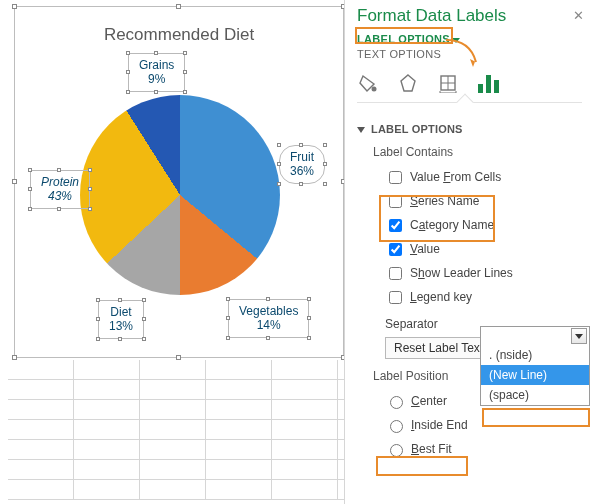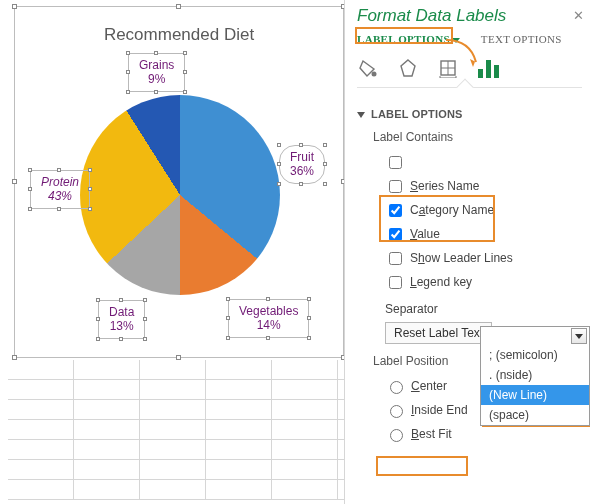--- a/index.html
+++ b/index.html
@@ -70,21 +70,21 @@
       var(--c-dairy) 180deg 226.8deg,
       var(--c-protein) 226.8deg 327.6deg,
       var(--c-grains) 327.6deg 360deg
     );
   }
 
   .dlabel {
     position: absolute;
     padding: 4px 10px 5px 10px;
     font-size: 12px;
-    color: #701a75;
+    color: #0c4a6e;
     text-align: center;
     line-height: 14px;
     white-space: nowrap;
   }
   .dlabel.sel { border: 1px solid #b9b9b9; background: rgba(255,255,255,0); }
   .dlabel .h {
     position: absolute; width:4px; height:4px; border:1px solid #888; background:#fff;
   }
   .dlabel .h.tl{left:-3px;top:-3px;} .dlabel .h.tr{right:-3px;top:-3px;}
   .dlabel .h.bl{left:-3px;bottom:-3px;} .dlabel .h.br{right:-3px;bottom:-3px;}
@@ -98,29 +98,27 @@
     left: 344px; top: 0;
     width: 250px; height: 504px;
     background: #fff;
     border-left: 1px solid #d6d6d6;
     font-size: 12px;
   }
   .rp-head {
     padding: 6px 20px 4px 12px;
     font-size: 17px;
     color: #1a8b4a;
-    font-style: italic;
   }
   .close-x {
     position: absolute; right: 10px; top: 8px;
     color: #888; font-size: 13px; cursor: pointer;
   }
   .tab-row {
     padding: 2px 12px 0 12px;
-    font-family: Liberation Serif, serif;
   }
   .tab {
     display: inline-block;
     font-size: 11px;
     letter-spacing: 0.3px;
     padding-bottom: 2px;
     margin-right: 18px;
     cursor: pointer;
     color: #666;
   }
@@ -270,21 +268,21 @@
       <span>Fruit</span><br>
       <span><span>36</span>%</span>
       <div class="h tl"></div><div class="h tm"></div><div class="h tr"></div><div class="h ml"></div><div class="h mr"></div><div class="h bl"></div><div class="h bm"></div><div class="h br"></div>
     </div>
     <div class="dlabel sel" style="left:213px; top:292px;">
       <span>Vegetables</span><br>
       <span><span>14</span>%</span>
       <div class="h tl"></div><div class="h tm"></div><div class="h tr"></div><div class="h ml"></div><div class="h mr"></div><div class="h bl"></div><div class="h bm"></div><div class="h br"></div>
     </div>
     <div class="dlabel sel" style="left:83px; top:293px;">
-      <span>Data</span><br>
+      <span>Diet</span><br>
       <span><span>13</span>%</span>
       <div class="h tl"></div><div class="h tm"></div><div class="h tr"></div><div class="h ml"></div><div class="h mr"></div><div class="h bl"></div><div class="h bm"></div><div class="h br"></div>
     </div>
     <div class="dlabel sel" style="left:15px; top:163px;font-style:italic;">
       <span>Protein</span><br>
       <span><span>43</span>%</span>
       <div class="h tl"></div><div class="h tm"></div><div class="h tr"></div><div class="h ml"></div><div class="h mr"></div><div class="h bl"></div><div class="h bm"></div><div class="h br"></div>
     </div>
     <div class="dlabel sel" style="left:113px; top:46px;">
       <span>Grains</span><br>
@@ -339,20 +337,21 @@
 
   <div class="section">
     <div class="section-head">
       <span class="tri"></span><span>LABEL OPTIONS</span>
     </div>
     <div class="sub-label">Label Contains</div>
 
     <div class="opts">
       <div class="opt-row">
           <input type="checkbox" style="">
+          <label>Value <u>F</u>rom Cells</label>
         </div>
       <div class="opt-row">
           <input type="checkbox" style="">
           <label><u>S</u>eries Name</label>
         </div>
       <div class="opt-row">
           <input type="checkbox" checked="" style="">
           <label>C<u>a</u>tegory Name</label>
         </div>
       <div class="opt-row">
@@ -392,21 +391,20 @@
         </div>
     </div>
   </div>
 
   <div class="dropdown">
     <div class="dd-head">
         <div class="dd-btn">
           <div class="ar"></div>
         </div>
       </div>
-    <div class="dd-item">; (semicolon)</div>
     <div class="dd-item">. (nside)</div>
     <div class="dd-item sel">(New Line)</div>
     <div class="dd-item">  (space)</div>
   </div>
 </div>
 
 <div class="hl-box" style="left:355px; top:27px; width:98px; height:17px;"></div>
 <div class="hl-box" style="left:379px; top:195px; width:116px; height:47px;"></div>
 <div class="hl-box" style="left:482px; top:408px; width:108px; height:19px;"></div>
 <div class="hl-box" style="left:376px; top:456px; width:92px; height:20px;"></div>

